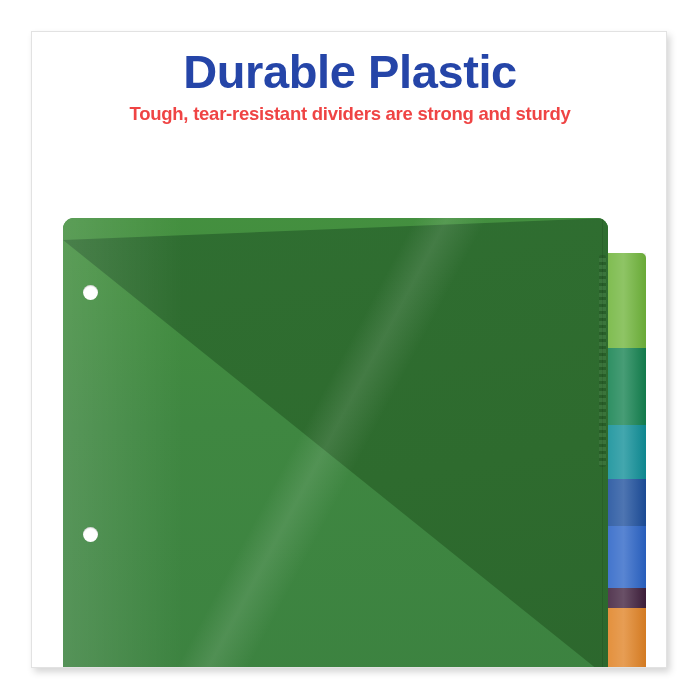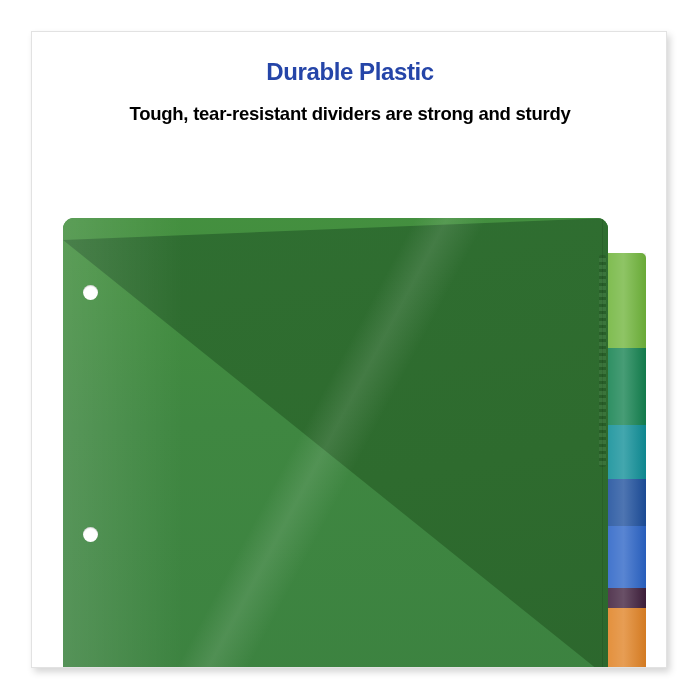--- a/index.html
+++ b/index.html
@@ -36,33 +36,33 @@
   
   .headline-block {
     position: absolute;
     left: 0;
     top: 18px;
     width: 636px;
     text-align: center;
   }
 
   .title {
-    font-size: 24px;
+    font-size: 47px;
     font-weight: bold;
     color: #2545a8;
     letter-spacing: -0.4px;
     line-height: 44px;
     margin: 0;
     font-family: "Liberation Sans", sans-serif;
   }
 
   .subtitle {
     font-size: 18.5px;
     font-weight: bold;
-    color: #000000;
+    color: #ef4444;
     line-height: 25px;
     margin: 7px auto 0 auto;
     width: 580px;
     letter-spacing: -0.25px;
     font-family: "Liberation Sans", sans-serif;
   }
   .subtitle .line { display: block; }
 
   
   .photo {

